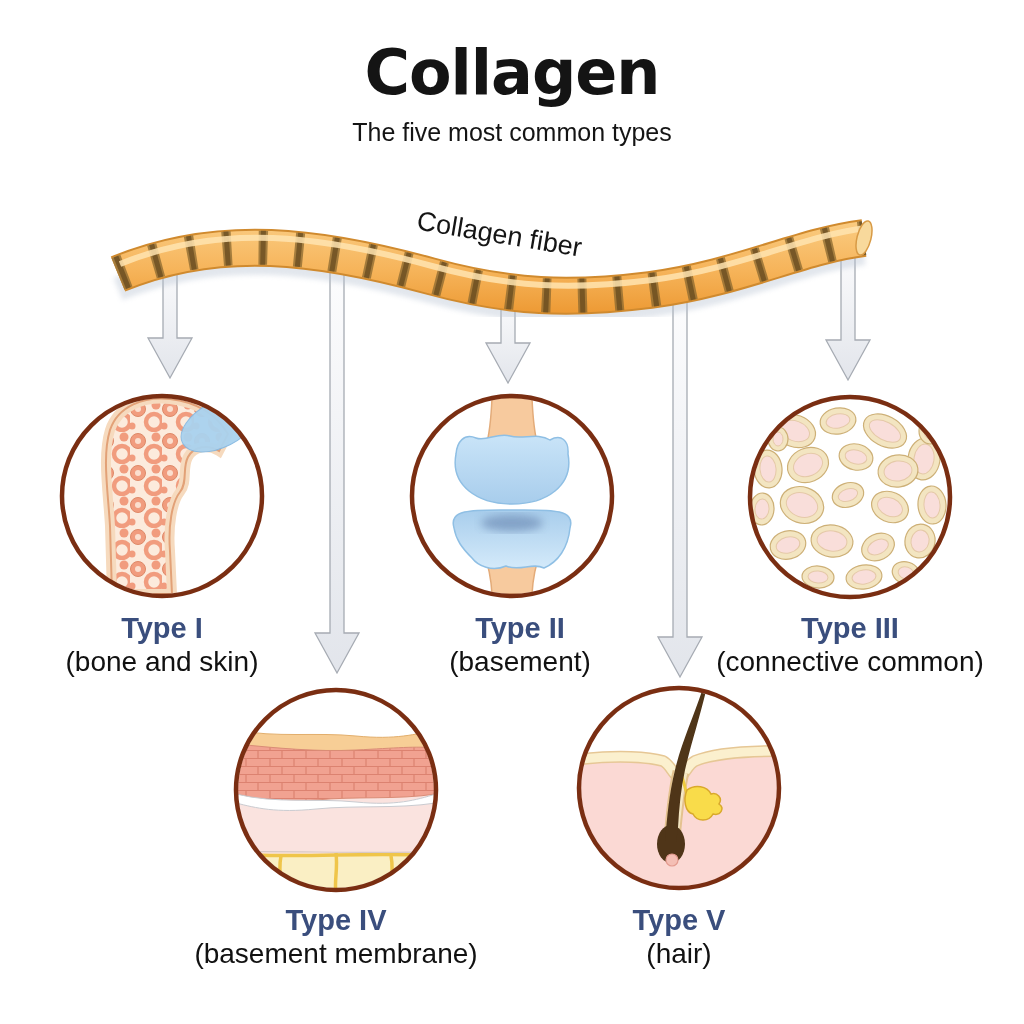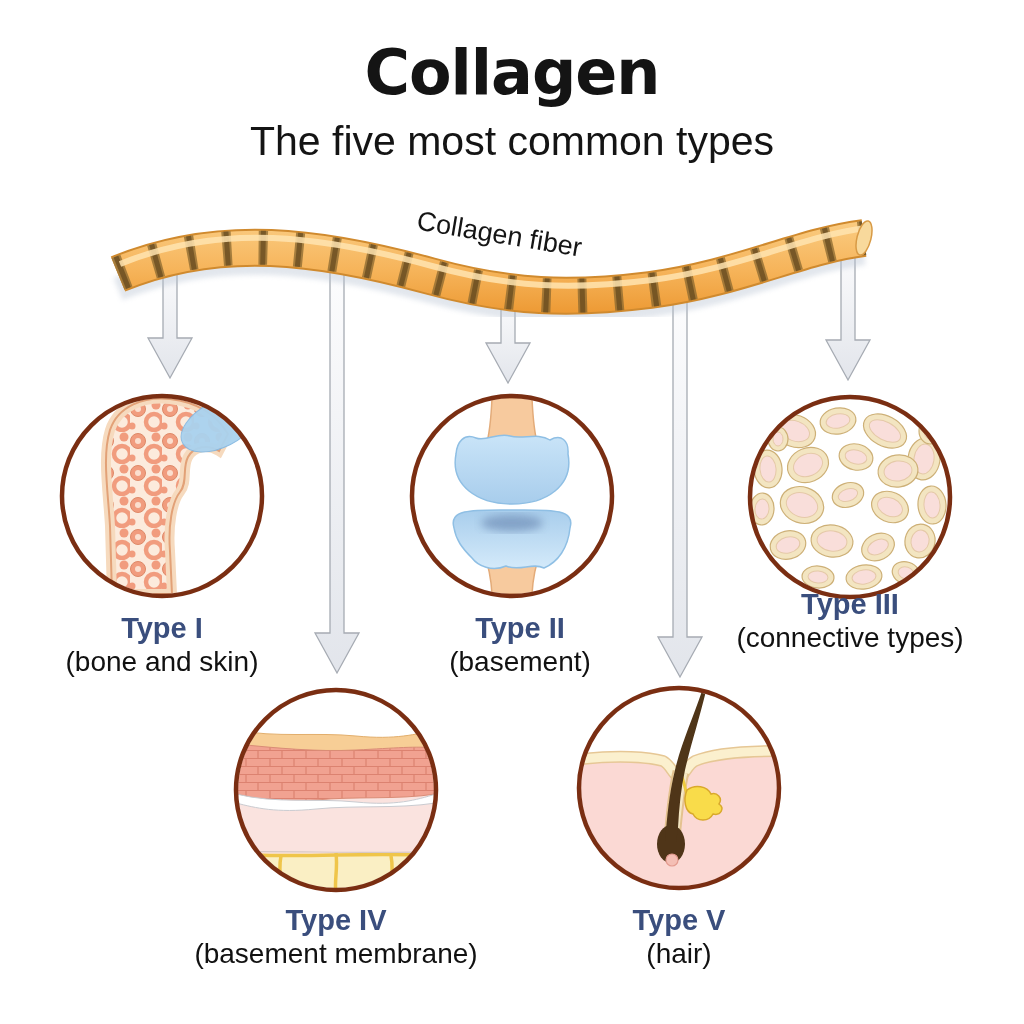--- a/index.html
+++ b/index.html
@@ -2,21 +2,21 @@
 <html><head>
 <meta charset="utf-8">
 <style>
   html,body{margin:0;padding:0;background:#ffffff;}
   #stage{position:relative;width:1024px;height:1024px;background:#ffffff;overflow:hidden;
          font-family:"Liberation Sans",sans-serif;}
   .main-title{position:absolute;top:36px;left:0;width:1024px;text-align:center;
     font-family:"DejaVu Sans",sans-serif;font-weight:bold;font-size:62px;color:#141414;
     letter-spacing:-1px;}
   .subtitle{position:absolute;top:118px;left:0;width:1024px;text-align:center;
-    font-family:"Liberation Sans",sans-serif;font-size:41px;color:#141414;}
+    font-family:"Liberation Sans",sans-serif;font-size:25px;color:#141414;}
   .type-label{position:absolute;width:340px;text-align:center;line-height:34px;}
   .type-title{font-weight:bold;font-size:29px;color:#3A4E7D;}
   .type-sub{font-size:28px;color:#111111;}
   .fiber-text{font-family:"Liberation Sans",sans-serif;font-size:27px;fill:#151515;}
   .ring{fill:none;stroke:#7A2E12;stroke-width:4.5;}
   .cellOuter{fill:#F3E5C1;stroke:#CDB077;stroke-width:1.2;}
   .cellInner{fill:#F9DEDA;stroke:#E5C9A8;stroke-width:1;}
   svg{position:absolute;top:0;left:0;}
 </style>
 </head>
@@ -258,23 +258,23 @@
   </svg>
 
   <div class="type-label" style="left:-8px;top:611px">
     <div class="type-title">Type I</div>
     <div class="type-sub">(bone and skin)</div>
   </div>
   <div class="type-label" style="left:350px;top:611px">
     <div class="type-title">Type II</div>
     <div class="type-sub">(basement)</div>
   </div>
-  <div class="type-label" style="left:680px;top:587px">
+  <div class="type-label" style="left:680px;top:611px">
     <div class="type-title">Type III</div>
-    <div class="type-sub">(connective types)</div>
+    <div class="type-sub">(connective common)</div>
   </div>
   <div class="type-label" style="left:509px;top:903px">
     <div class="type-title">Type V</div>
     <div class="type-sub">(hair)</div>
   </div>
   <div class="type-label" style="left:166px;top:903px">
     <div class="type-title">Type IV</div>
     <div class="type-sub">(basement membrane)</div>
   </div>
 

